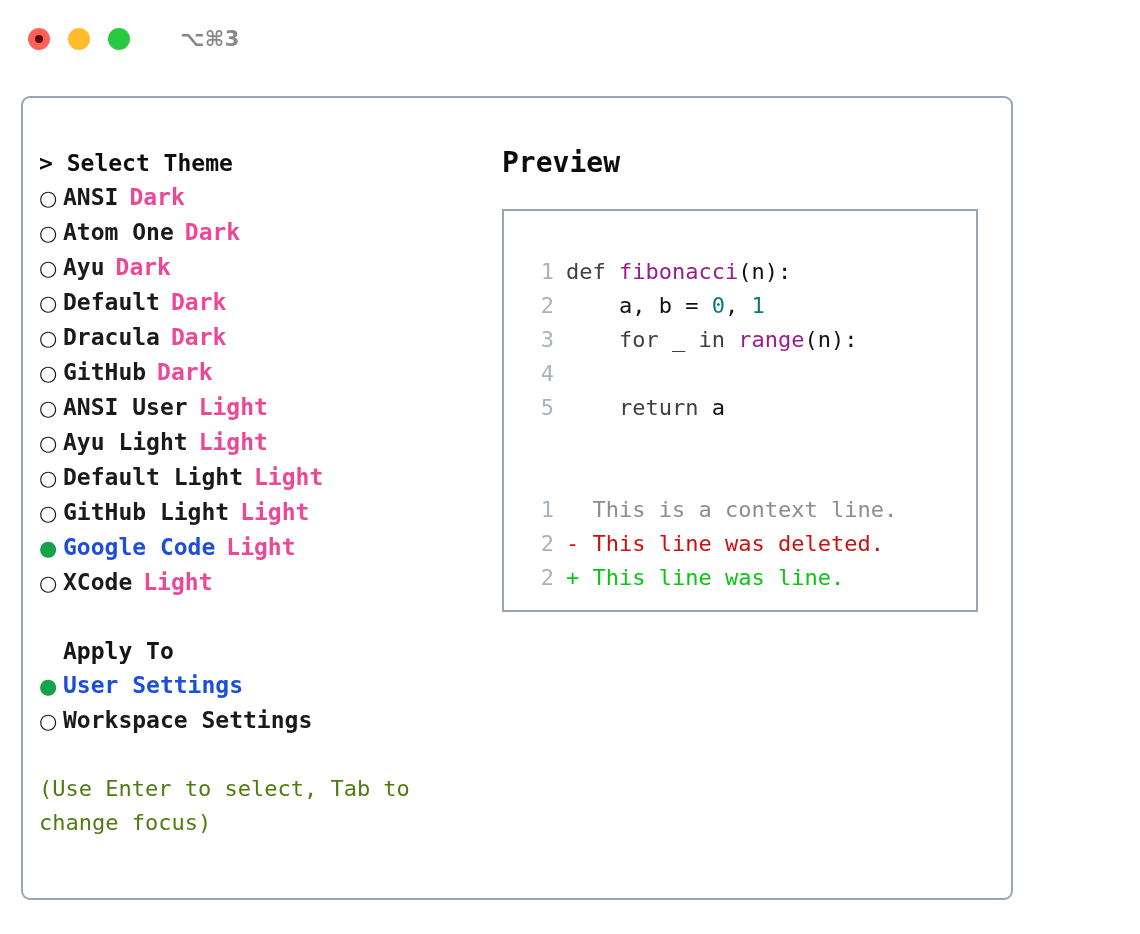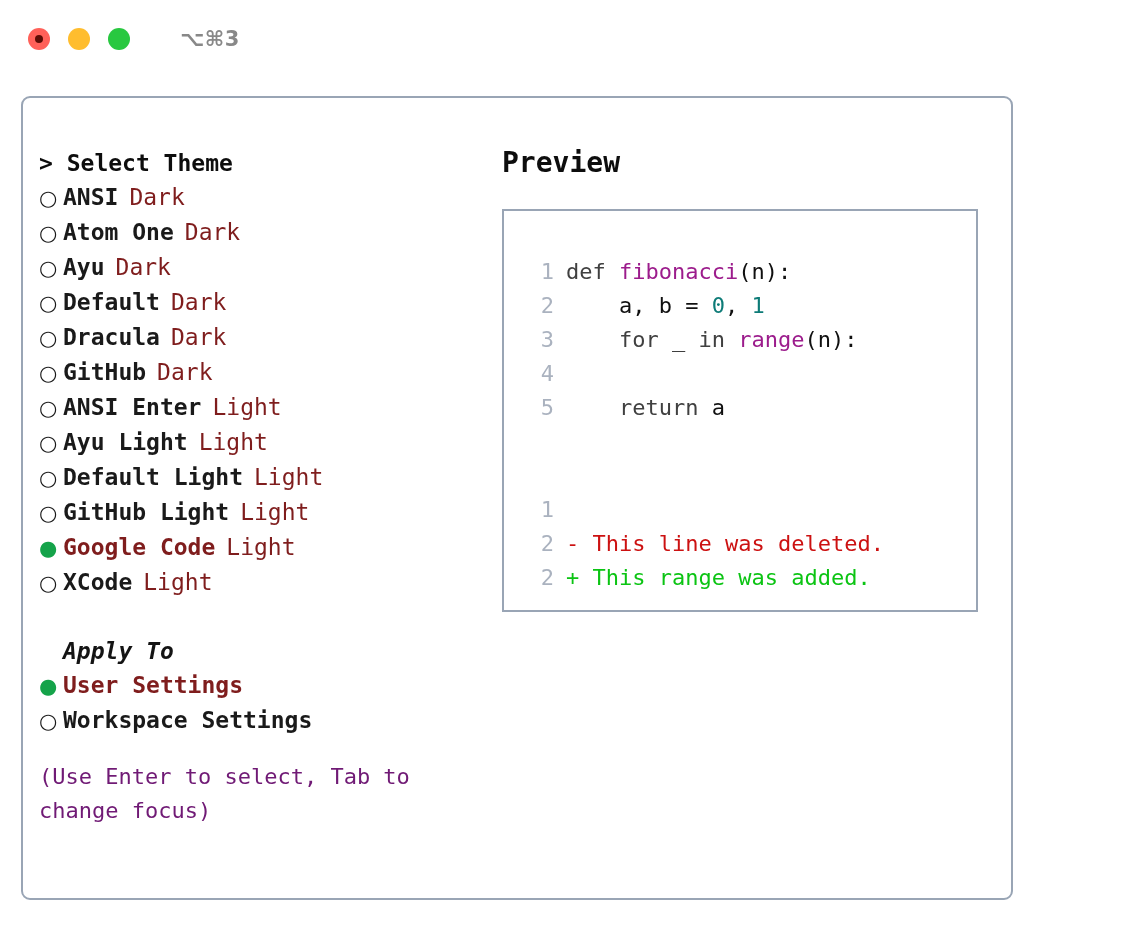--- a/index.html
+++ b/index.html
@@ -119,43 +119,42 @@
     flex: 0 0 24px;
     font-size: 21px;
     color: #1a1a1a;
     font-family: "DejaVu Sans", "Liberation Sans", sans-serif;
   }
   .bullet.sel { color: #15a34a; }
   .opt-name {
     font-weight: bold;
     color: #1a1a1a;
   }
-  .opt-name.sel { color: #7f1d1d; }
+  .opt-name.sel { color: #1d4ed8; }
   .opt-cat {
-    color: #7f1d1d;
-    font-weight: normal;
+    color: #ec4899;
+    font-weight: bold;
     padding-left: 11px;
   }
 
   .spacer-row { height: 34px; }
 
   .subhead {
     font-size: 23px;
     font-weight: bold;
     color: #141414;
     line-height: 34px;
     padding-left: 24px;
     white-space: pre;
-    font-style: italic;
   }
 
   .hint {
-    margin-top: 22px;
+    margin-top: 34px;
     font-size: 22px;
-    color: #701a75;
+    color: #4d7c0f;
     line-height: 34px;
     width: 400px;
     white-space: pre-wrap;
   }
 
   
   .right-col {
     position: absolute;
     left: 479px;
     top: 48px;
@@ -259,21 +258,21 @@
         </div>
 
         <div class="opt-row">
           <span class="bullet">○</span>
           <span class="opt-name">GitHub</span>
           <span class="opt-cat">Dark</span>
         </div>
 
         <div class="opt-row">
           <span class="bullet">○</span>
-          <span class="opt-name">ANSI Enter</span>
+          <span class="opt-name">ANSI User</span>
           <span class="opt-cat">Light</span>
         </div>
 
         <div class="opt-row">
           <span class="bullet">○</span>
           <span class="opt-name">Ayu Light</span>
           <span class="opt-cat">Light</span>
         </div>
 
         <div class="opt-row">
@@ -345,32 +344,33 @@
             <span class="ln">5</span>
             <span class="code-text"><span class="tok-plain">    </span><span class="tok-kw">return</span><span class="tok-plain"> a</span></span>
           </div>
 
           <div class="blank-line"></div>
           <div class="blank-line"></div>
 
           <div class="code-line">
             <span class="ln">1</span>
             <span class="code-text diff-ctx">  </span>
+            <span class="code-text diff-ctx">This is a context line.</span>
           </div>
 
           <div class="code-line">
             <span class="ln">2</span>
             <span class="code-text diff-del">- </span>
             <span class="code-text diff-del">This line was deleted.</span>
           </div>
 
           <div class="code-line">
             <span class="ln">2</span>
             <span class="code-text diff-add">+ </span>
-            <span class="code-text diff-add">This range was added.</span>
+            <span class="code-text diff-add">This line was line.</span>
           </div>
 
         </div>
       </div>
 
     </div>
   </div>
 </div>
 
 </body></html>

